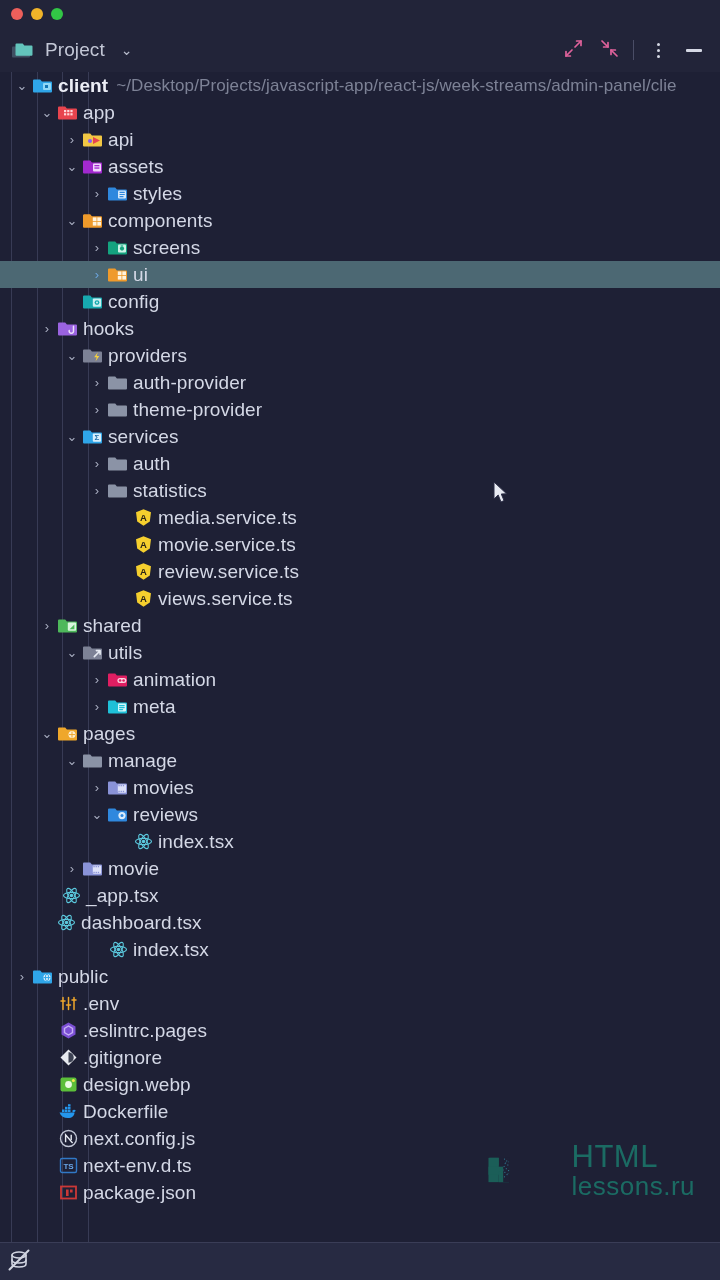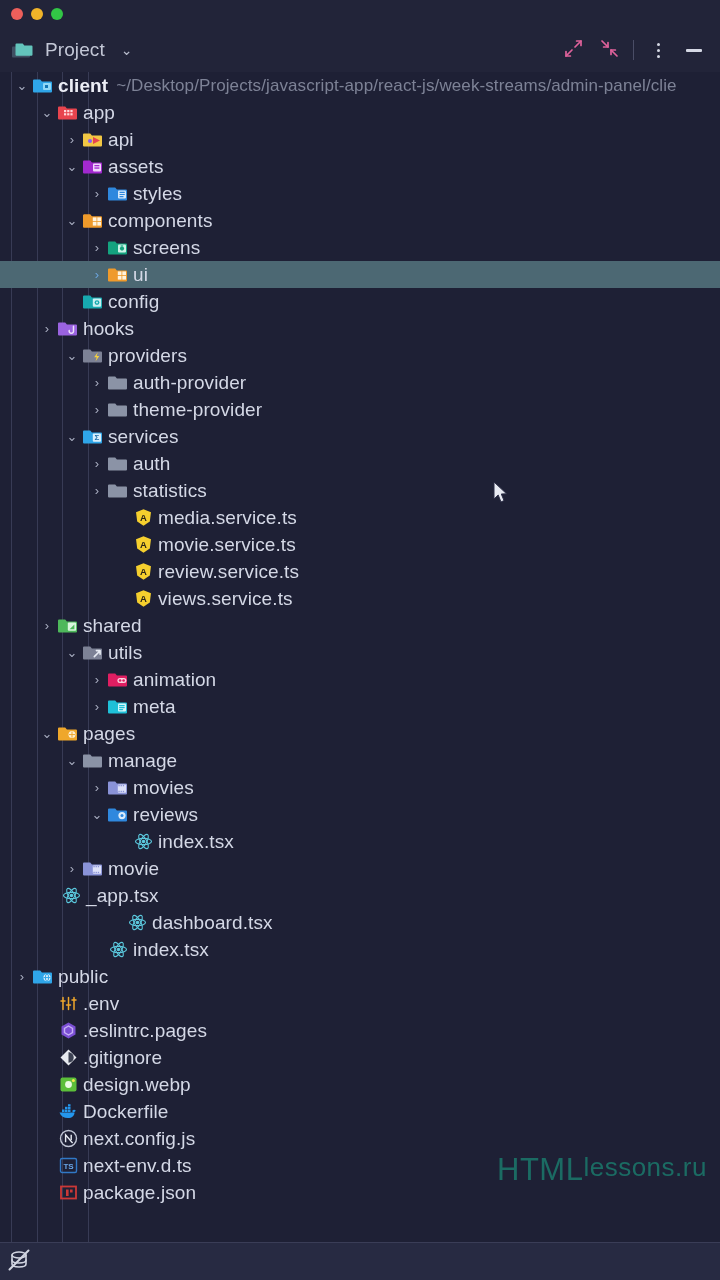--- a/index.html
+++ b/index.html
@@ -45,21 +45,21 @@
 
   
   .guide { position:absolute; width:1px; background:#383b55; top:0; bottom:0; }
 
   
   .statusbar { position:absolute; left:0; bottom:0; width:720px; height:38px; background:#272a42;
                border-top:1px solid #3a3d57; display:flex; align-items:center; padding-left:7px; }
 
   
   .wm { position:absolute; left:487px; top:1125px; width:208px; height:90px; display:flex; align-items:center; gap:10px; pointer-events:none; }
-  .wm-txt { display:flex; flex-direction:row; line-height:1.02; }
+  .wm-txt { display:flex; flex-direction:column; line-height:1.02;margin-left:48px; }
   .wm-txt span { color:#1b6b63; font-size:31px; letter-spacing:.5px; }
   .wm-txt span.t2 { font-size:26px; }
 
   
   .cursor { position:absolute; left:493px; top:481px; pointer-events:none; }
 </style>
 </head>
 <body>
 
 <div id="app">
@@ -541,21 +541,21 @@
                 <ellipse cx="9.5" cy="9.5" rx="8" ry="3.1" transform="rotate(60 9.5 9.5)"></ellipse>
                 <ellipse cx="9.5" cy="9.5" rx="8" ry="3.1" transform="rotate(120 9.5 9.5)"></ellipse>
               </g>
               <circle cx="9.5" cy="9.5" r="1.8" fill="#5bc8dd"></circle>
             </svg>
           </span>
           <span class="lbl">_app.tsx</span>
         </div>
       </div>
       <div class="row">
-        <div class="hit" style="padding-left: 106px;">
+        <div class="hit" style="padding-left: 35px;">
           <span class="arrow empty">›</span>
           <span class="ico">
             <svg width="19" height="19" viewBox="0 0 19 19">
               <g fill="none" stroke="#5bc8dd" stroke-width="1.1">
                 <ellipse cx="9.5" cy="9.5" rx="8" ry="3.1"></ellipse>
                 <ellipse cx="9.5" cy="9.5" rx="8" ry="3.1" transform="rotate(60 9.5 9.5)"></ellipse>
                 <ellipse cx="9.5" cy="9.5" rx="8" ry="3.1" transform="rotate(120 9.5 9.5)"></ellipse>
               </g>
               <circle cx="9.5" cy="9.5" r="1.8" fill="#5bc8dd"></circle>
             </svg>

